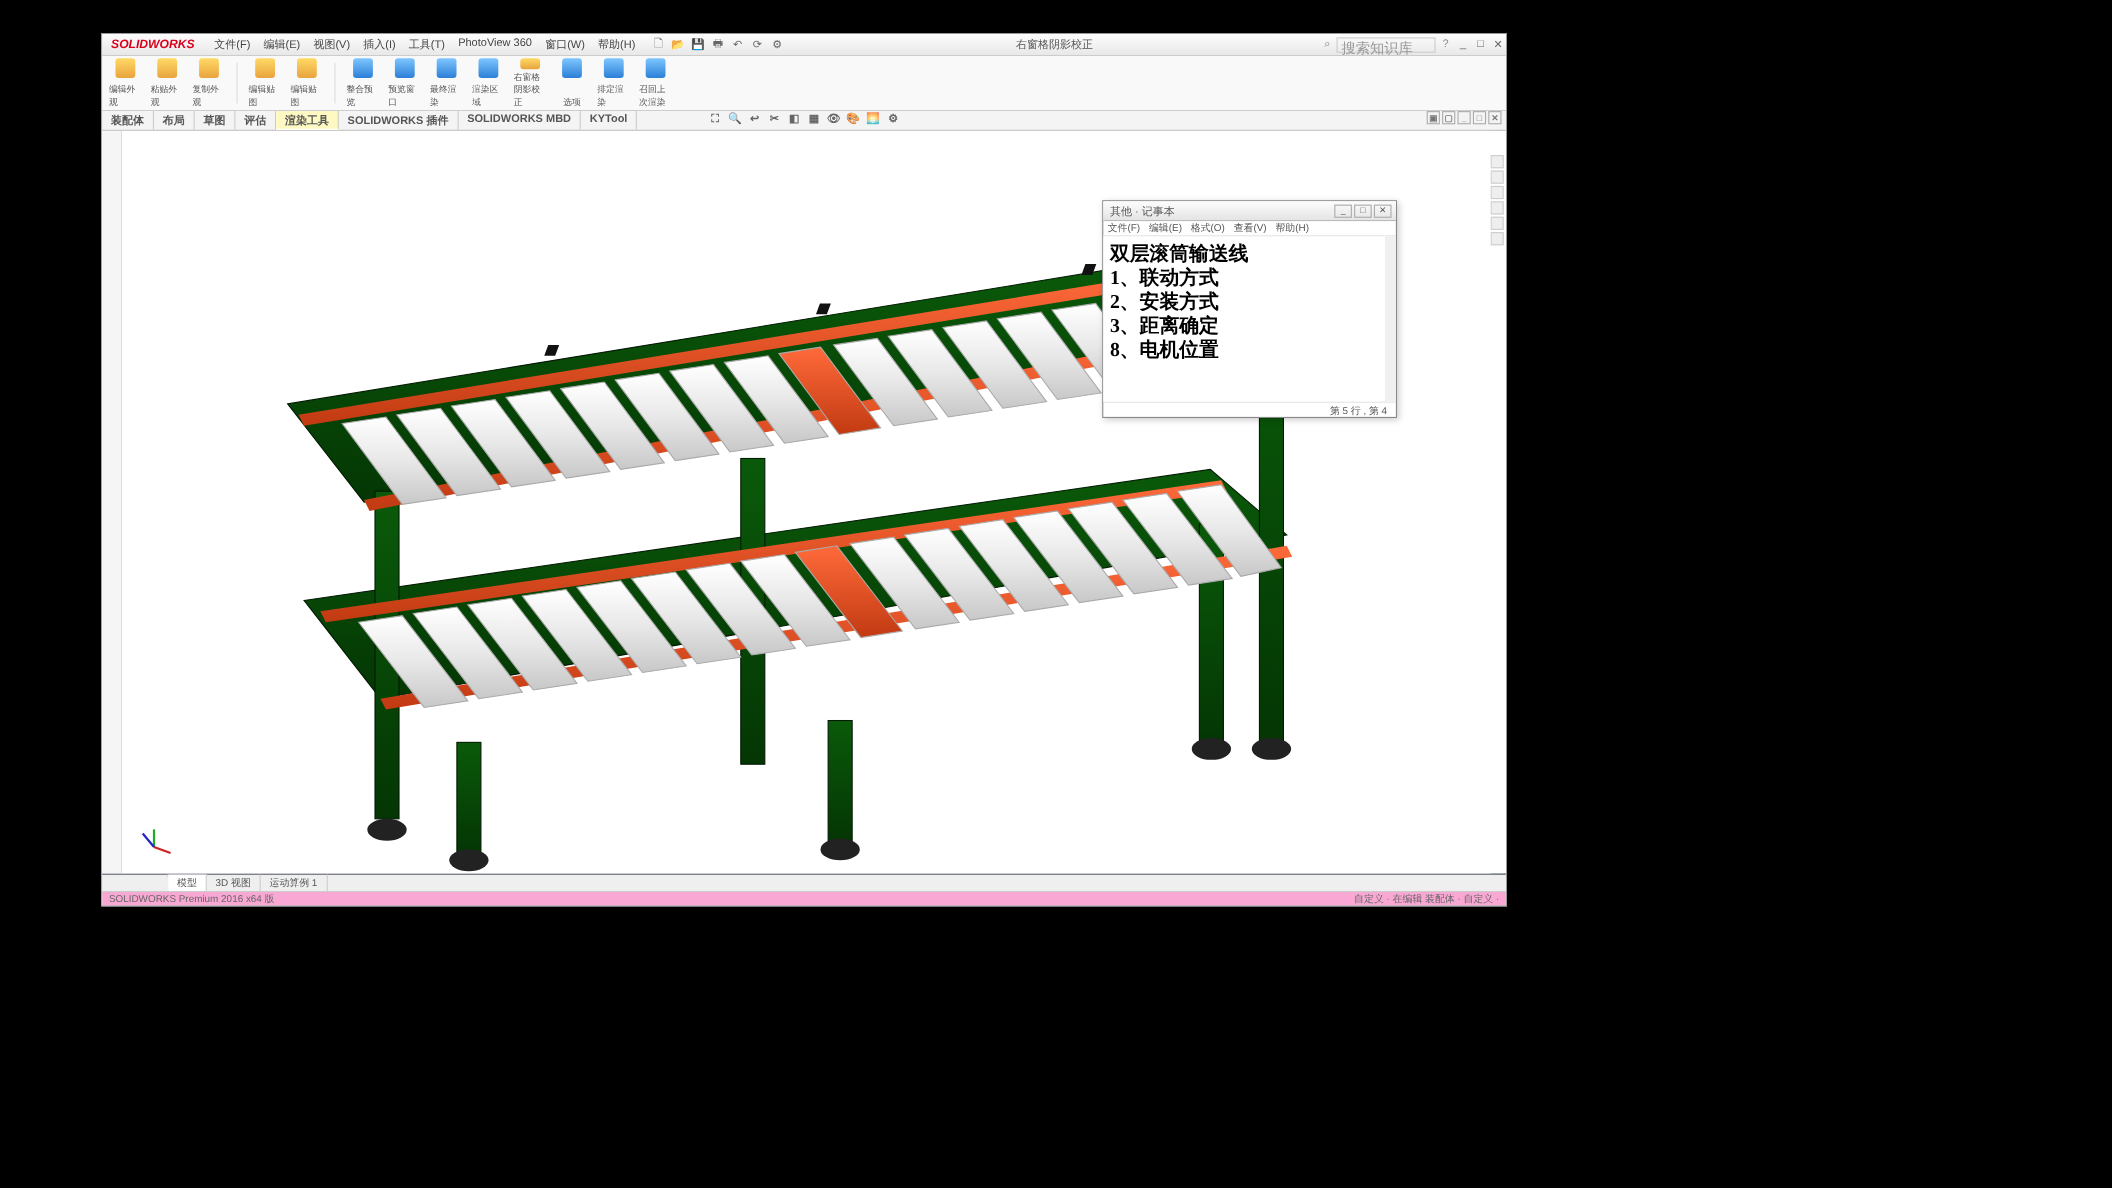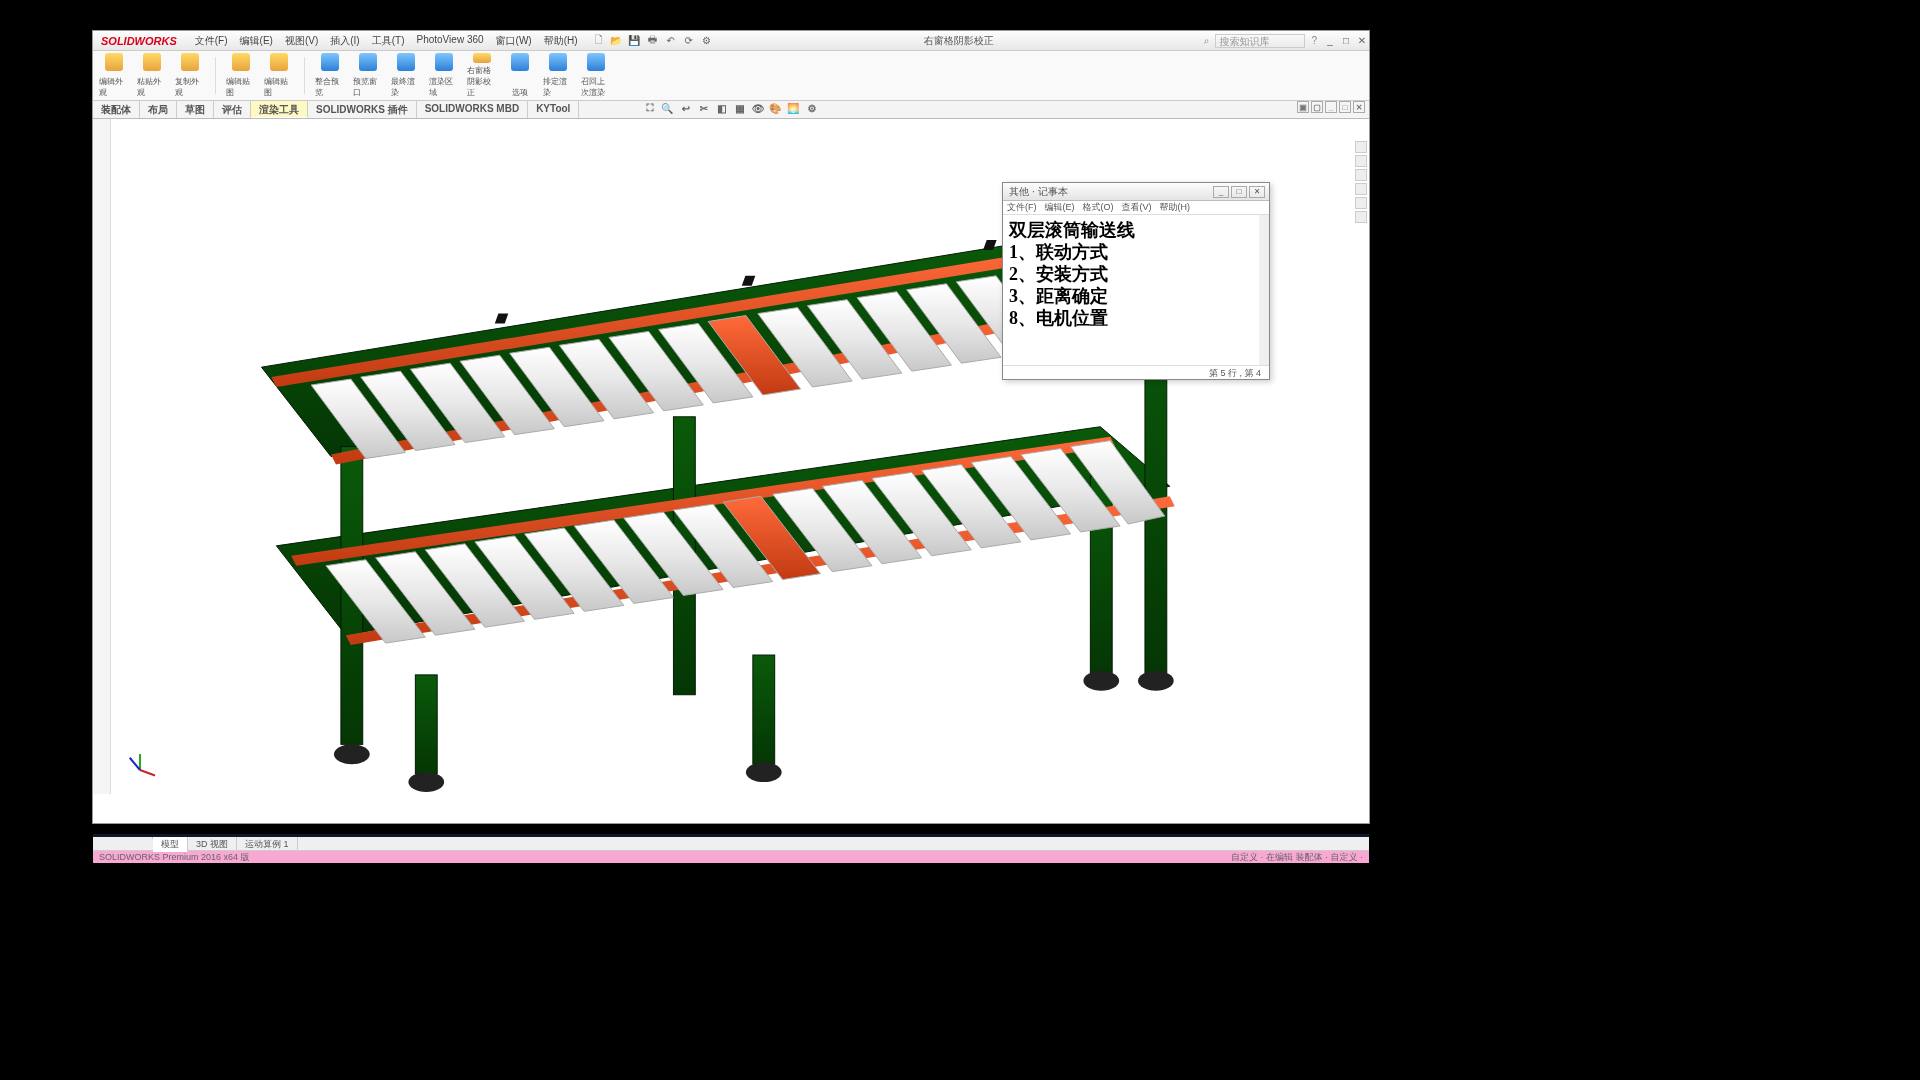--- a/index.html
+++ b/index.html
@@ -7,21 +7,21 @@
   .app-frame { position: absolute; left: 92px; top: 30px; width: 1278px; height: 794px; background: #fff; border: 1px solid #999; }
   
   .titlebar { height: 20px; background: linear-gradient(#fdfdfd, #e8e8e8); border-bottom: 1px solid #ccc; display: flex; align-items: center; font-size: 10px; color: #444; }
   .sw-logo { padding: 0 8px; color: #d9001b; font-weight: bold; font-style: italic; font-size: 11px; }
   .menubar { display: flex; gap: 12px; padding-left: 10px; }
   .menubar span { cursor: pointer; }
   .title-icons { display: flex; gap: 4px; margin-left: 14px; }
   .title-icons .ico { width: 14px; height: 14px; display: inline-flex; align-items: center; justify-content: center; font-size: 10px; color: #666; }
   .title-center { flex: 1; text-align: center; font-size: 10px; color: #555; }
   .search-area { display: flex; align-items: center; gap: 6px; padding-right: 6px; }
-  .search-box { width: 90px; height: 14px; border: 1px solid #ccc; font-size: 10px; padding: 0 3px; color: #999; }
+  .search-box { width: 90px; height: 14px; border: 1px solid #ccc; font-size: 13px; padding: 0 3px; color: #999; }
   .win-controls { display: flex; gap: 2px; }
   .win-controls span { width: 14px; text-align: center; cursor: pointer; color: #666; font-size: 10px; }
 
   .ribbon { height: 50px; background: #f9f9f9; border-bottom: 1px solid #ccc; display: flex; padding: 2px 6px; gap: 8px; }
   .ribbon-btn { display: flex; flex-direction: column; align-items: center; justify-content: space-between; font-size: 8px; color: #555; width: 30px; cursor: pointer; }
   .ribbon-btn .ico { width: 18px; height: 18px; background: linear-gradient(#ffd966, #e8a33d); border-radius: 3px; margin-bottom: 2px; }
   .ribbon-btn.blue .ico { background: linear-gradient(#7fc6ff, #2b7fd6); }
   .ribbon-sep { width: 1px; background: #ddd; margin: 4px 2px; }
 
   .tabstrip { height: 18px; background: #f4f4f4; border-bottom: 1px solid #bbb; display: flex; font-size: 10px; }
@@ -37,21 +37,21 @@
   .right-gutter { position: absolute; right: 0; top: 18px; width: 14px; display: flex; flex-direction: column; gap: 2px; padding-top: 4px; }
   .right-gutter .tool { width: 12px; height: 12px; background: #eee; border: 1px solid #ccc; cursor: pointer; }
 
   .model-canvas { position: absolute; left: 18px; right: 14px; top: 0; bottom: 0; background: #fff; }
   .triad { position: absolute; left: 18px; bottom: 20px; width: 30px; height: 30px; }
   .triad .ax { position: absolute; left: 10px; bottom: 4px; width: 2px; height: 16px; background: #33c; transform-origin: bottom; }
   .triad .ax.y { transform: rotate(0deg); background: #2a2; }
   .triad .ax.x { transform: rotate(110deg); background: #c22; }
   .triad .ax.z { transform: rotate(-40deg); background: #22c; }
 
-  .bottom-tabs { height: 16px; background: #efefef; border-top: 3px solid #0f172a; display: flex; font-size: 9px; align-items: flex-start; margin-top: 40px; }
+  .bottom-tabs { height: 16px; background: #efefef; border-top: 1px solid #0f172a; display: flex; font-size: 9px; align-items: flex-start; }
   .bottom-tabs .btab { padding: 1px 8px; border-right: 1px solid #ccc; color: #555; cursor: pointer; }
   .bottom-tabs .btab.active { background: #fff; }
   .statusbar { height: 13px; background: #f9a8d4; border-top: 1px solid #ccc; font-size: 9px; color: #666; display: flex; align-items: center; padding: 0 6px; justify-content: space-between; text-align: right; }
 
   
   .notepad { position: absolute; left: 1002px; top: 182px; width: 268px; background: #fff; border: 1px solid #888; box-shadow: 2px 2px 6px rgba(0,0,0,0.2); }
   .np-title { height: 18px; background: linear-gradient(#fdfdfd, #e4e4e4); border-bottom: 1px solid #bbb; display: flex; align-items: center; font-size: 10px; padding-left: 6px; color: #555; }
   .np-title .np-wctrl { margin-left: auto; display: flex; gap: 2px; padding-right: 4px; }
   .np-title .np-wctrl span { width: 16px; height: 12px; border: 1px solid #aaa; font-size: 8px; display: flex; align-items: center; justify-content: center; cursor: pointer; }
   .np-menu { height: 14px; font-size: 9px; color: #555; padding-left: 4px; display: flex; gap: 8px; border-bottom: 1px solid #ddd; }

